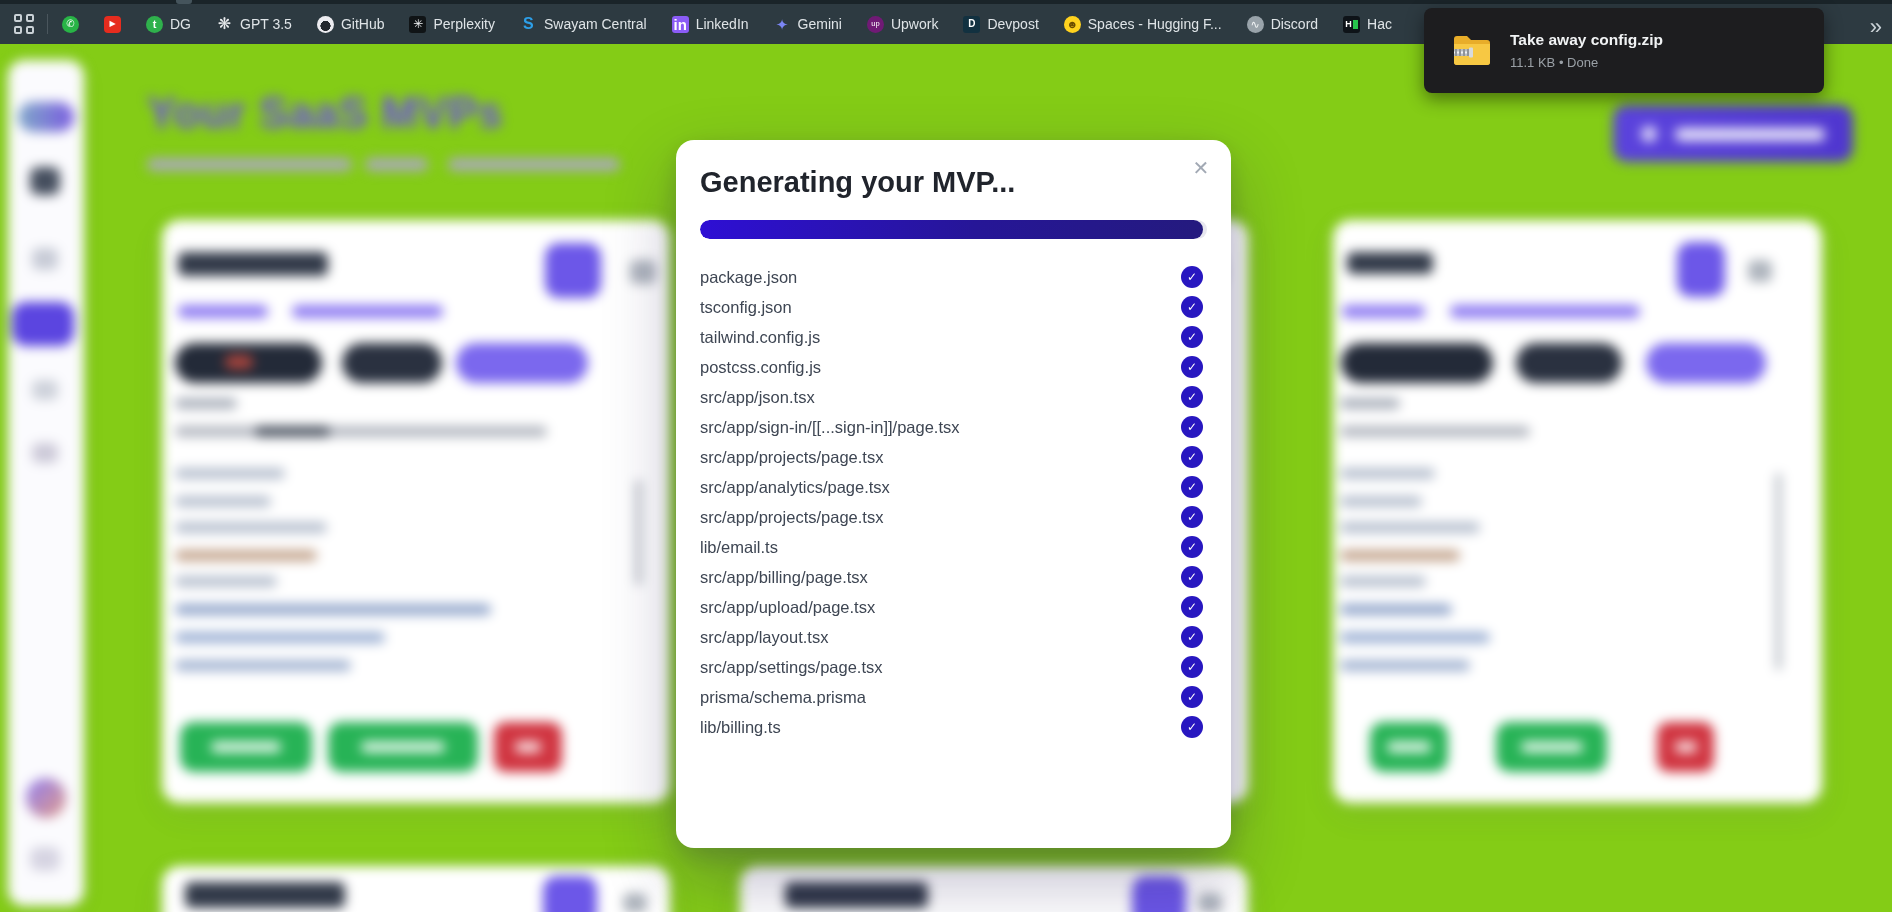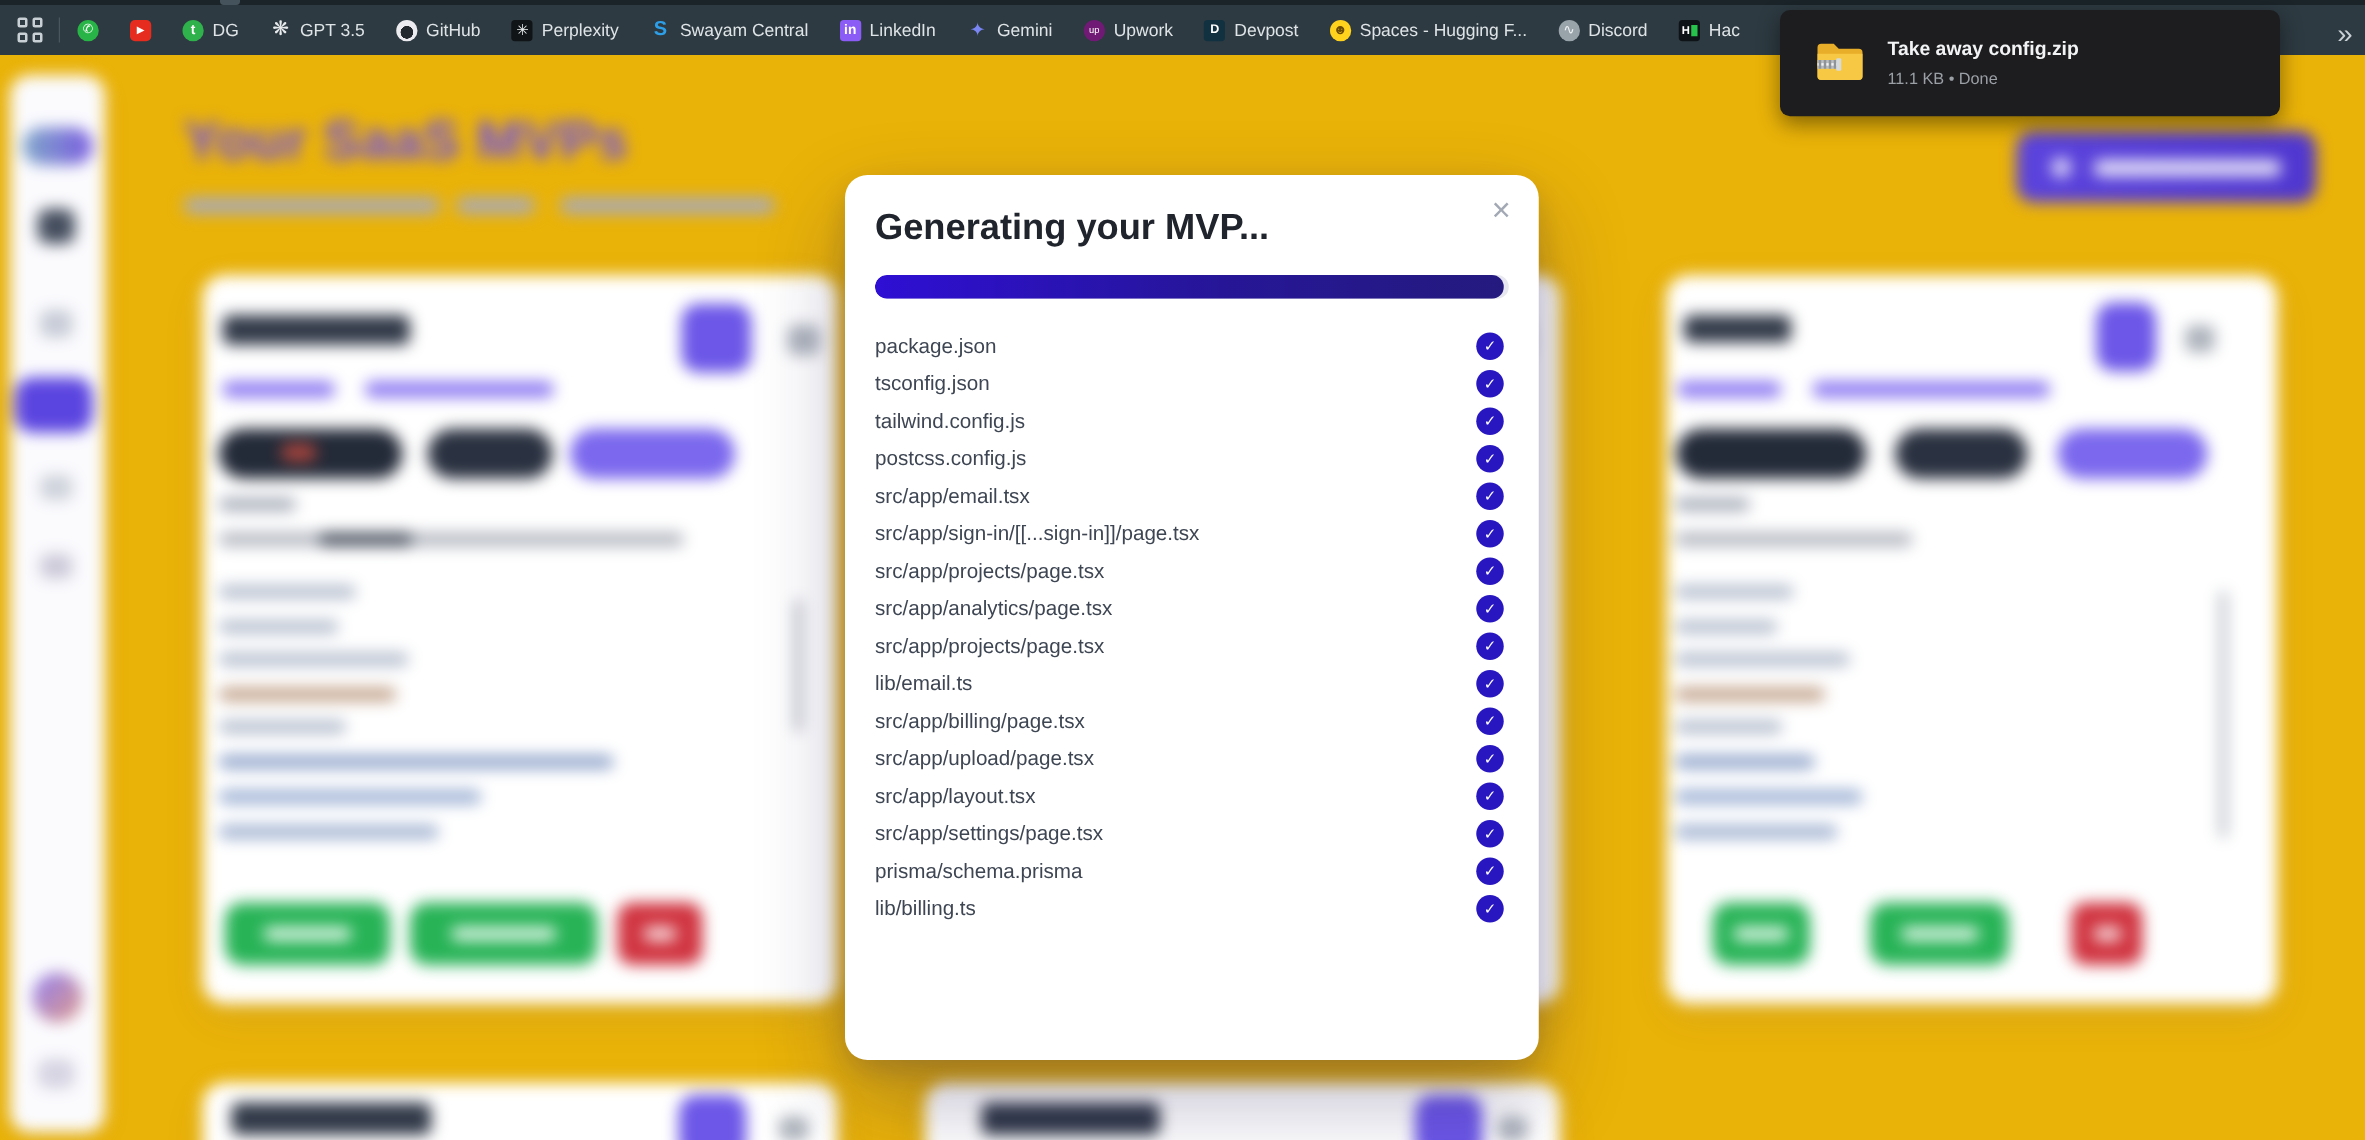--- a/index.html
+++ b/index.html
@@ -18,39 +18,39 @@
   .bm { display:flex; align-items:center; gap:7px; font-size:14px; color:#dfe4e7; cursor:pointer; white-space:nowrap; }
   .bmi { width:17px; height:17px; min-width:17px; display:flex; align-items:center; justify-content:center;
     border-radius:50%; font-size:11px; line-height:1; }
   .bmi.whatsapp { background:#28b446; color:#fff; font-size:10px; }
   .bmi.youtube  { background:#e62c1e; border-radius:4px; color:#fff; font-size:8px; }
   .bmi.dg       { background:#2fb14c; color:#fff; font-weight:bold; font-size:11px; }
   .bmi.openai   { color:#e8ebed; font-size:16px; }
   .bmi.github   { background:radial-gradient(circle at 50% 58%, #23282e 38%, #ececf0 40%); }
   .bmi.perplexity { background:#101416; border-radius:3px; color:#f0f3f4; font-size:12px; }
   .bmi.swayam   { color:#2d9fe8; font-weight:800; font-size:16px; }
-  .bmi.linkedin { background:#8b5cf6; border-radius:3px; color:#fff; font-size:11px; font-weight:700; }
+  .bmi.linkedin { background:#8b5cf6; border-radius:3px; color:#fff; font-size:15px; font-weight:700; }
   .bmi.gemini   { color:#7b86f5; font-size:15px; }
   .bmi.upwork   { background:#701a75; color:#fff; font-size:7.5px; font-weight:400; }
   .bmi.devpost  { background:#123140; border-radius:3px; color:#fff; font-weight:700; font-size:10px; }
   .bmi.huggingface { background:#ffd21e; color:#6b4b00; font-size:11px; }
   .bmi.discord  { background:#99a3aa; color:#f2f5f6; font-size:11px; }
   .bmi.hackerrank { background:#0e1318; border-radius:3px; color:#fff; font-weight:700; font-size:9px; }
   .bmi.hackerrank::after { content:""; width:5px; height:9px; background:#27c24c; margin-left:1px; }
   .chevron { position:absolute; right:10px; top:10px; font-size:22px; color:#c9d1d6; cursor:pointer; }
 
   
   .notif { position:absolute; left:1424px; top:8px; width:400px; height:85px; background:#1d1d1f;
     border-radius:8px; z-index:50; display:flex; align-items:center; box-shadow:0 6px 18px rgba(0,0,0,.45); cursor:pointer; }
   .notif-ico { margin:0 18px 0 28px; }
   .notif-title { font-size:15.5px; font-weight:700; color:#f1f3f4; margin-bottom:6px; }
   .notif-sub { font-size:13px; color:#9aa0a6; }
 
   
-  .page { position:absolute; left:0; top:44px; width:1892px; height:868px; background:#eab308; }
+  .page { position:absolute; left:0; top:44px; width:1892px; height:868px; background:#84cc16; }
   .blur-layer { position:absolute; inset:0; filter:blur(6px); }
   .blob { position:absolute; border-radius:6px; }
   .card { position:absolute; background:#fff; border-radius:18px; box-shadow:0 10px 30px rgba(80,70,140,.10); }
   .sidebar { position:absolute; left:8px; top:16px; width:76px; height:846px; background:#fbfbfe;
     border-radius:16px; box-shadow:0 6px 20px rgba(80,70,140,.08); }
   .h1 { position:absolute; left:147px; top:44px; font-size:44px; font-weight:800; color:#6d4fe8; letter-spacing:.5px; }
   .cta { position:absolute; left:1613px; top:61px; width:240px; height:57px; border-radius:14px;
     background:linear-gradient(100deg,#5b43dd,#4f36cf); }
   .gbtn { position:absolute; height:50px; border-radius:14px; background:#27b356; }
   .rbtn { position:absolute; height:50px; border-radius:12px; background:#d03440; }
@@ -304,21 +304,21 @@
   </div>
 
   <div class="file-row">
     <span class="file-name">postcss.config.js</span>
     <span class="check">
               <span class="tick">✓</span>
             </span>
   </div>
 
   <div class="file-row">
-    <span class="file-name">src/app/email.tsx</span>
+    <span class="file-name">src/app/json.tsx</span>
     <span class="check">
               <span class="tick">✓</span>
             </span>
   </div>
 
   <div class="file-row">
     <span class="file-name">src/app/sign-in/[[...sign-in]]/page.tsx</span>
     <span class="check">
               <span class="tick">✓</span>
             </span>

